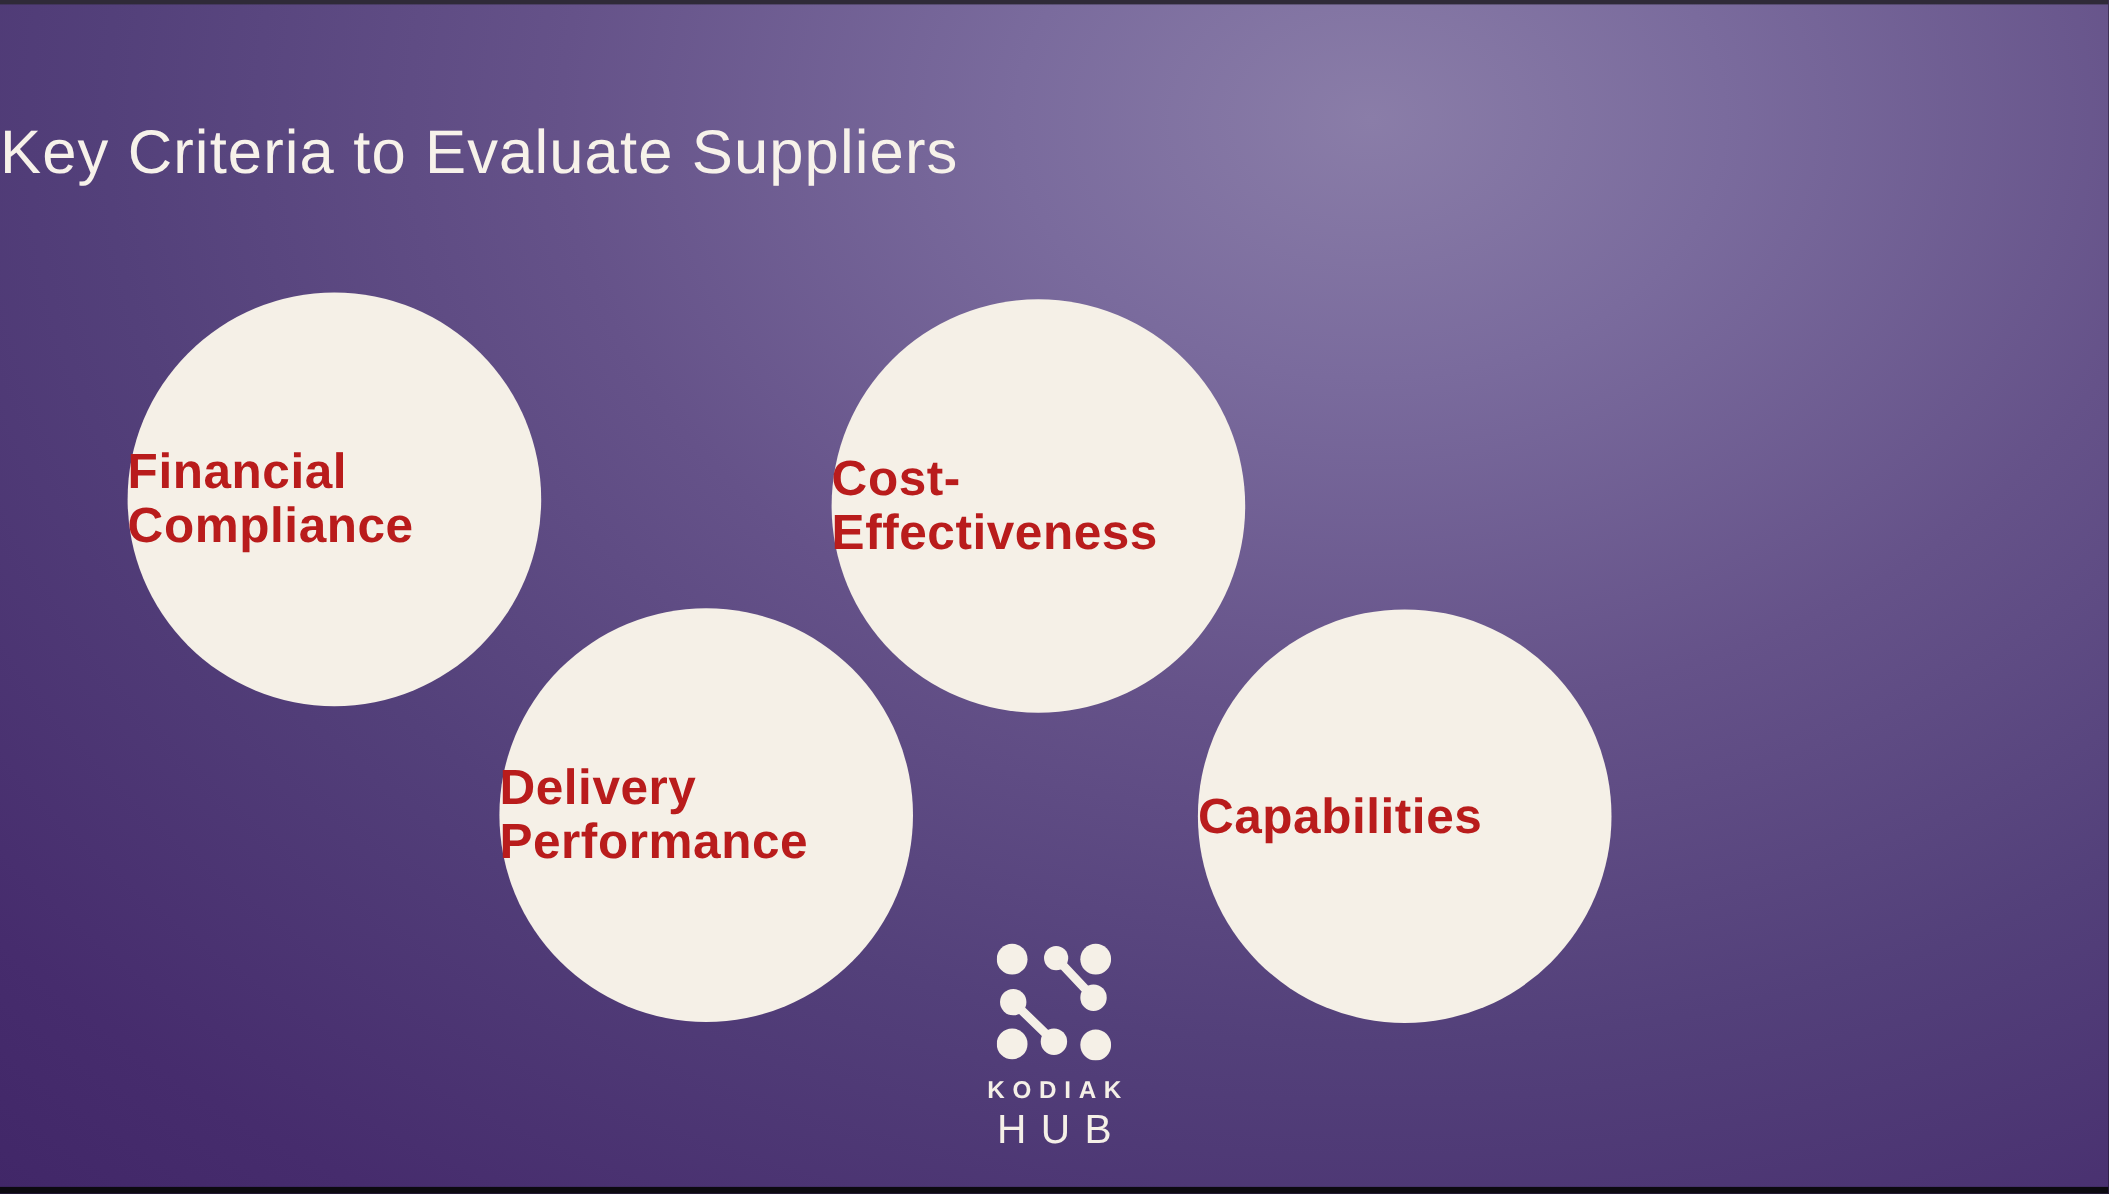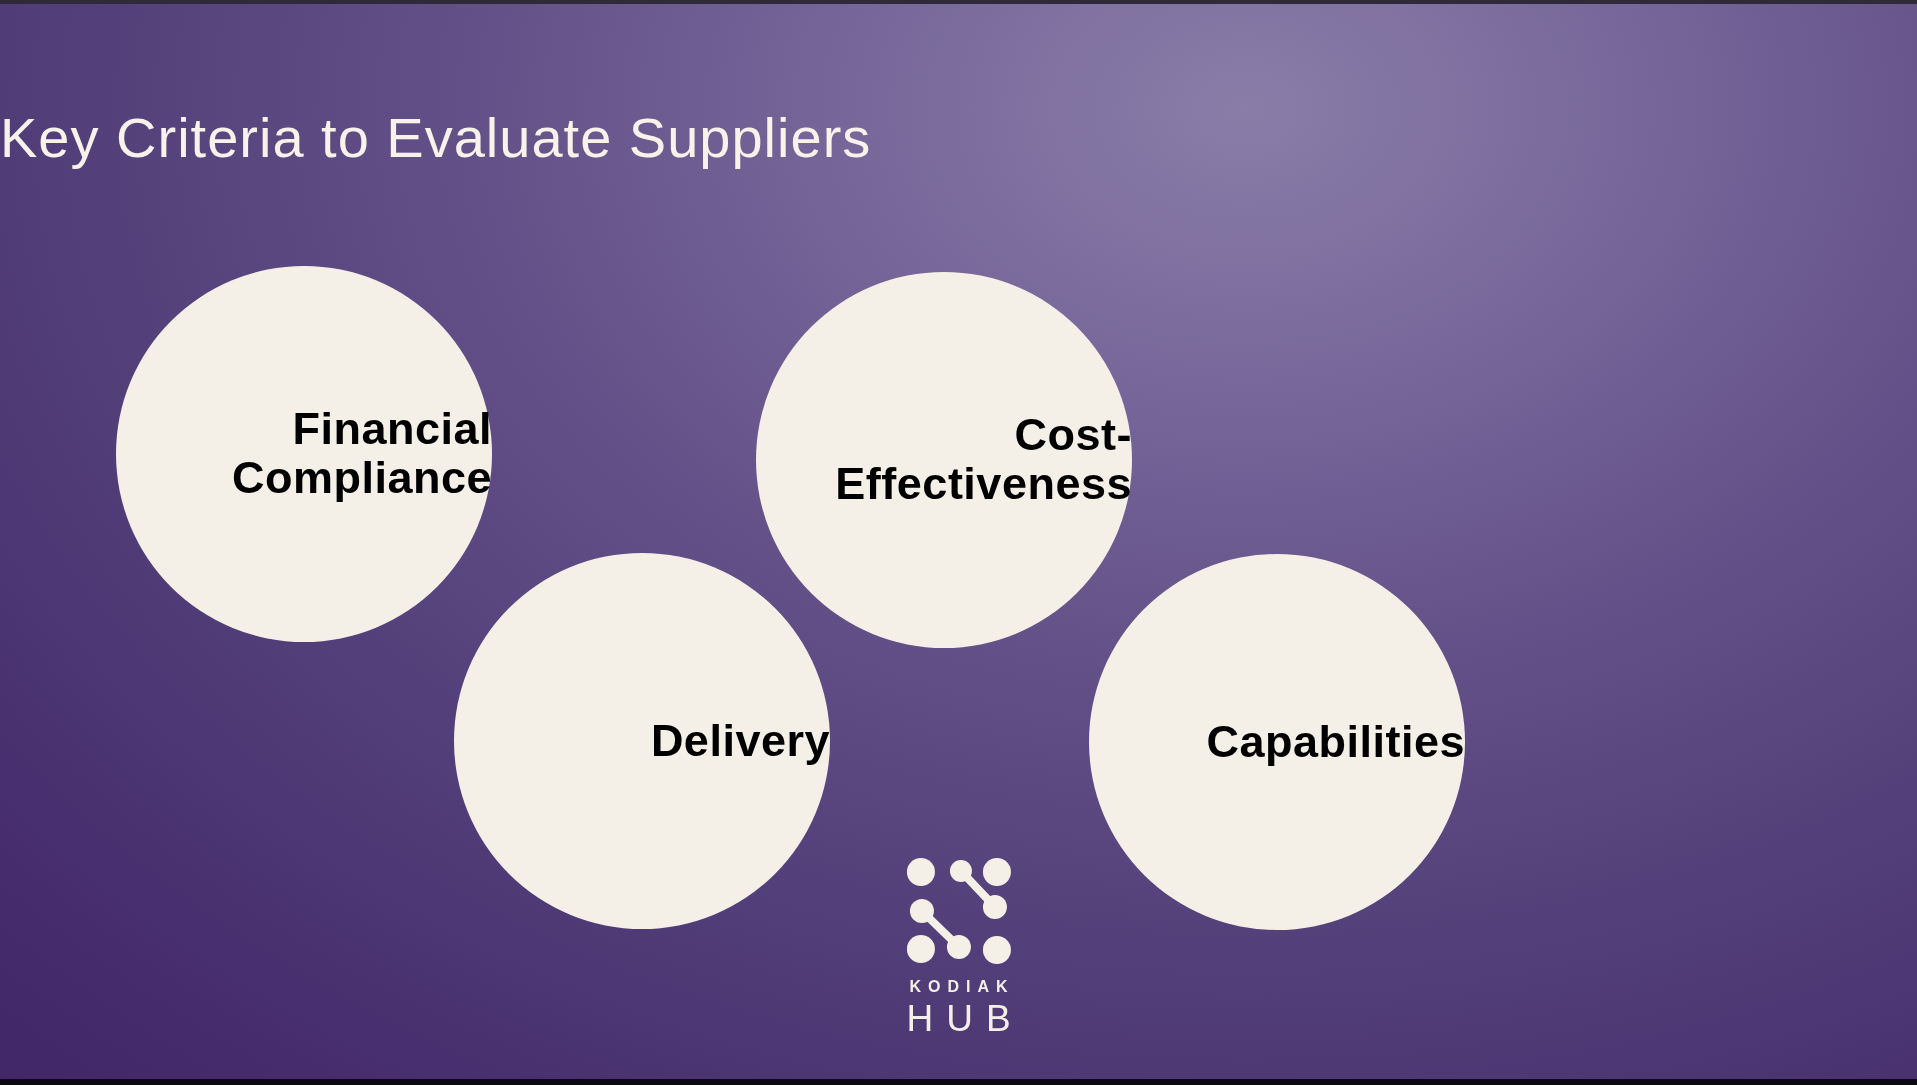--- a/index.html
+++ b/index.html
@@ -45,24 +45,24 @@
   }
 
   .circle {
     position: absolute;
     width: 376px;
     height: 376px;
     border-radius: 50%;
     background: #f5f0e7;
     display: flex;
     flex-direction: column;
-    align-items: flex-end;
+    align-items: flex-start;
     justify-content: center;
     text-align: center;
-    color: #000000;
+    color: #b91c1c;
     font-size: 45px;
     font-weight: 600;
     letter-spacing: 0.5px;
     line-height: 1.08;
   }
   .c-financial  { left: 116px;  top: 266px; }
   .c-delivery   { left: 454px;  top: 553px; }
   .c-cost       { left: 756px;  top: 272px; }
   .c-technical  { left: 1089px; top: 554px; }
   .c-regulatory { left: 1424px; top: 267px; }
@@ -73,21 +73,21 @@
     top: 856px;
     transform: translateX(-50%);
     display: flex;
     flex-direction: column;
     align-items: center;
     color: #f5f0e7;
   }
   .logo-mark { display: block; }
   .brand-kodiak {
     margin-top: 14px;
-    font-size: 16px;
+    font-size: 22px;
     font-weight: 700;
     letter-spacing: 7px;
     padding-left: 7px; 
     white-space: nowrap;
   }
   .brand-hub {
     margin-top: 2px;
     font-size: 37px;
     font-weight: 400;
     letter-spacing: 13px;
@@ -104,20 +104,21 @@
 
   <h1 class="title">Key Criteria to Evaluate Suppliers</h1>
 
   <div class="circle c-financial">
     <span>Financial</span>
     <span>Compliance</span>
   </div>
 
   <div class="circle c-delivery">
     <span>Delivery</span>
+    <span>Performance</span>
   </div>
 
   <div class="circle c-cost">
     <span>Cost-</span>
     <span>Effectiveness</span>
   </div>
 
   <div class="circle c-technical">
     <span>Capabilities</span>
   </div>

